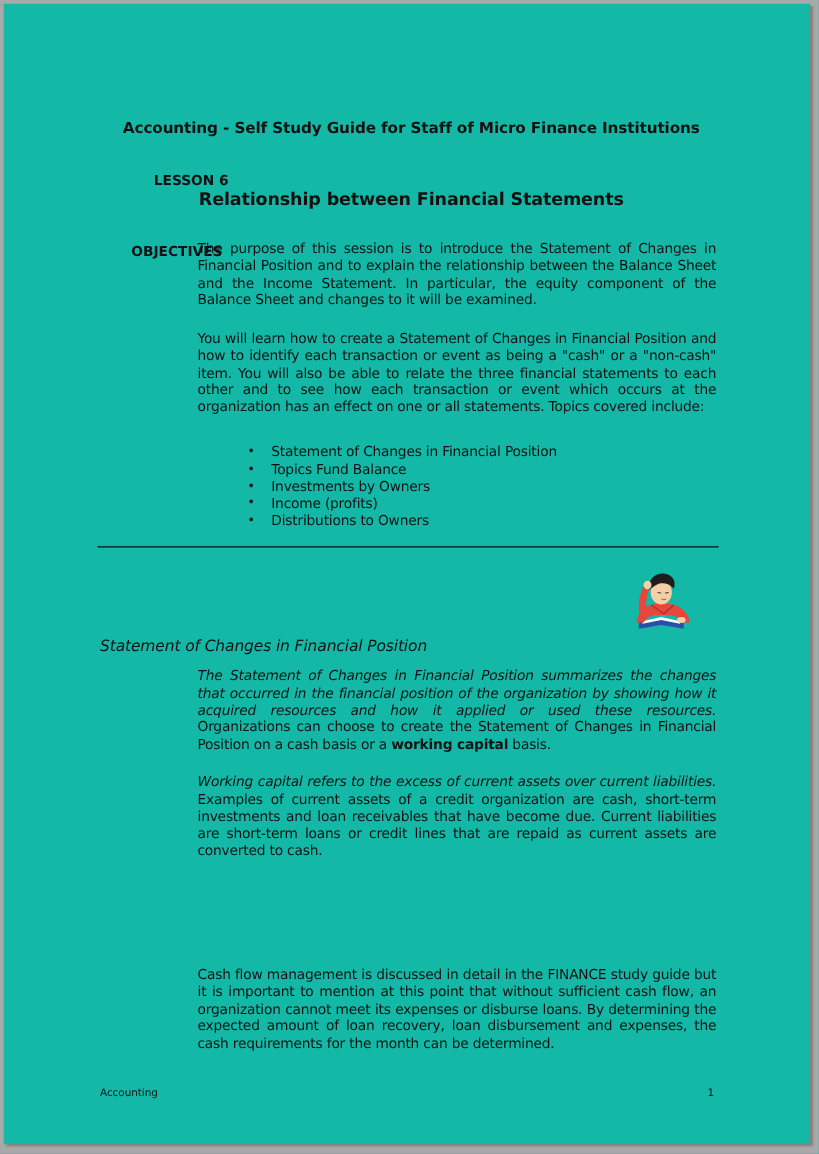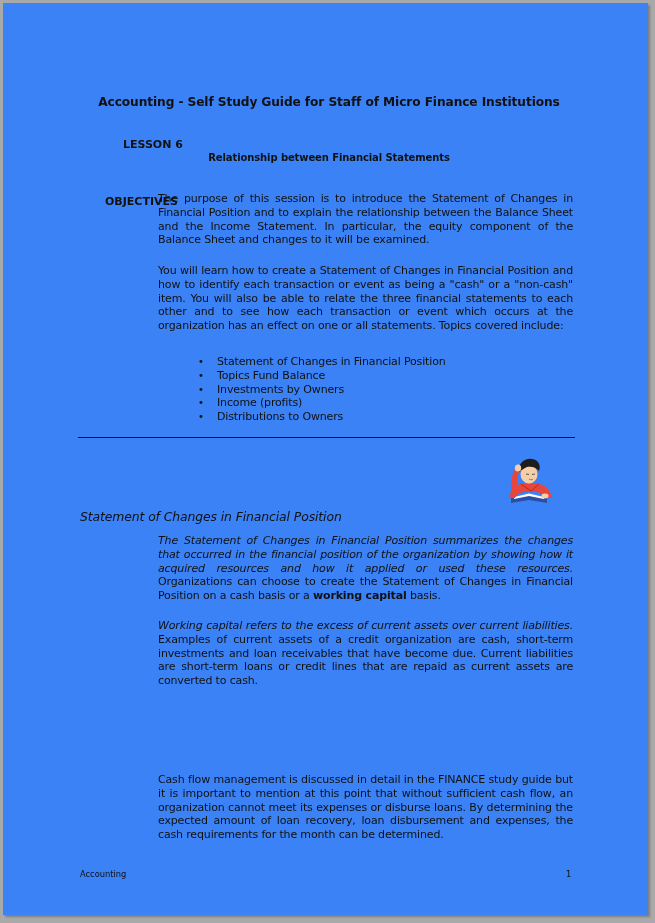--- a/index.html
+++ b/index.html
@@ -14,41 +14,41 @@
     overflow: hidden;
     font-family: "DejaVu Sans", "Liberation Sans", sans-serif;
     color: #111;
   }
   .page {
     position: absolute;
     left: 3px;
     top: 3px;
     width: 645px;
     height: 912px;
-    background: #3b82f6;
+    background: #14b8a6;
     box-shadow: 2px 2px 2px rgba(0,0,0,0.25);
   }
   .abs { position: absolute; }
   .doc-title {
     left: 0; top: 92px; width: 652px;
     text-align: center;
     font-size: 12.2px;
     font-weight: bold;
     letter-spacing: -0.1px;
   }
   .lesson-label {
     left: 77px; top: 135px;
     font-size: 11px;
     font-weight: bold;
     margin-left: 43px;
   }
   .lesson-title {
     left: 0; top: 149px; width: 652px;
     text-align: center;
-    font-size: 10px;
+    font-size: 14px;
     font-weight: bold;
     letter-spacing: -0.1px;
   }
   .objectives-label {
     left: 77px; top: 192px;
     font-size: 11px;
     font-weight: bold;
     margin-left: 25px;
   }
   .para {

